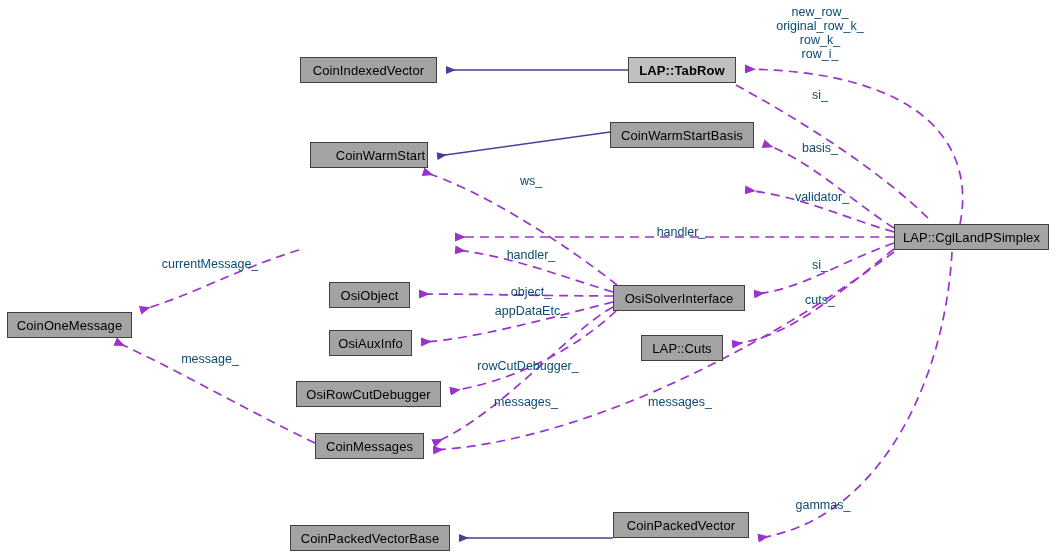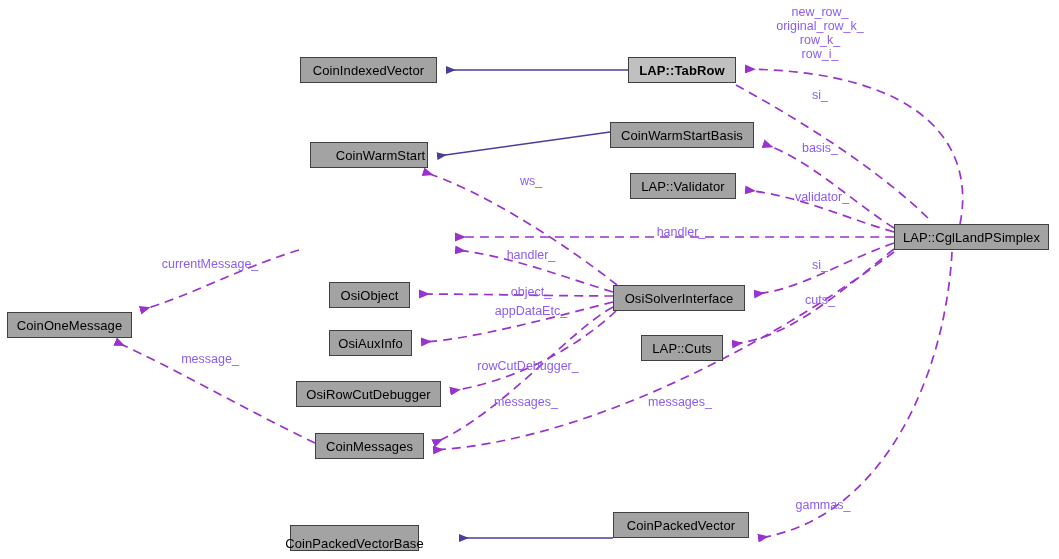--- a/index.html
+++ b/index.html
@@ -37,21 +37,21 @@
     justify-content: center;
     white-space: nowrap;
     letter-spacing: 0.1px;
   }
   .node.highlight {
     background: #c0c0c0;
   }
   .edge-label {
     position: absolute;
     font-size: 12.5px;
-    color: #8b5cf6;
+    color: #0c4a6e;
     white-space: pre;
     line-height: 14px;
     text-align: left;
     transform: translateX(-50%);
   }
 </style>
 </head>
 <body>
 
 <div id="diagram">
@@ -119,23 +119,20 @@
   </div>
 
   <div class="node" style="left:610px; top:122px; width:144px; height:26px;">
     <span>CoinWarmStartBasis</span>
   </div>
 
   <div class="node" style="left:310px; top:142px; width:118px; height:26px;padding-left:23px;">
     <span>CoinWarmStart</span>
   </div>
 
-  <div class="node" style="left:630px; top:173px; width:106px; height:26px;">
-    <span>LAP::Validator</span>
-  </div>
 
   <div class="node" style="left:894px; top:224px; width:155px; height:26px;">
     <span>LAP::CglLandPSimplex</span>
   </div>
 
 
   <div class="node" style="left:329px; top:282px; width:81px; height:26px;">
     <span>OsiObject</span>
   </div>
 
@@ -156,21 +153,21 @@
   </div>
 
   <div class="node" style="left:296px; top:381px; width:145px; height:26px;">
     <span>OsiRowCutDebugger</span>
   </div>
 
   <div class="node" style="left:315px; top:433px; width:109px; height:26px;">
     <span>CoinMessages</span>
   </div>
 
-  <div class="node" style="left:290px; top:525px; width:129px; height:26px;align-items:flex-end;">
+  <div class="node" style="left:290px; top:525px; width:160px; height:26px;">
     <span>CoinPackedVectorBase</span>
   </div>
 
   <div class="node" style="left:613px; top:512px; width:136px; height:26px;">
     <span>CoinPackedVector</span>
   </div>
 
   <div class="edge-label" style="left:820px; top:5px;">new_row_</div>
   <div class="edge-label" style="left:820px; top:19px;">original_row_k_</div>
   <div class="edge-label" style="left:820px; top:33px;">row_k_</div>

